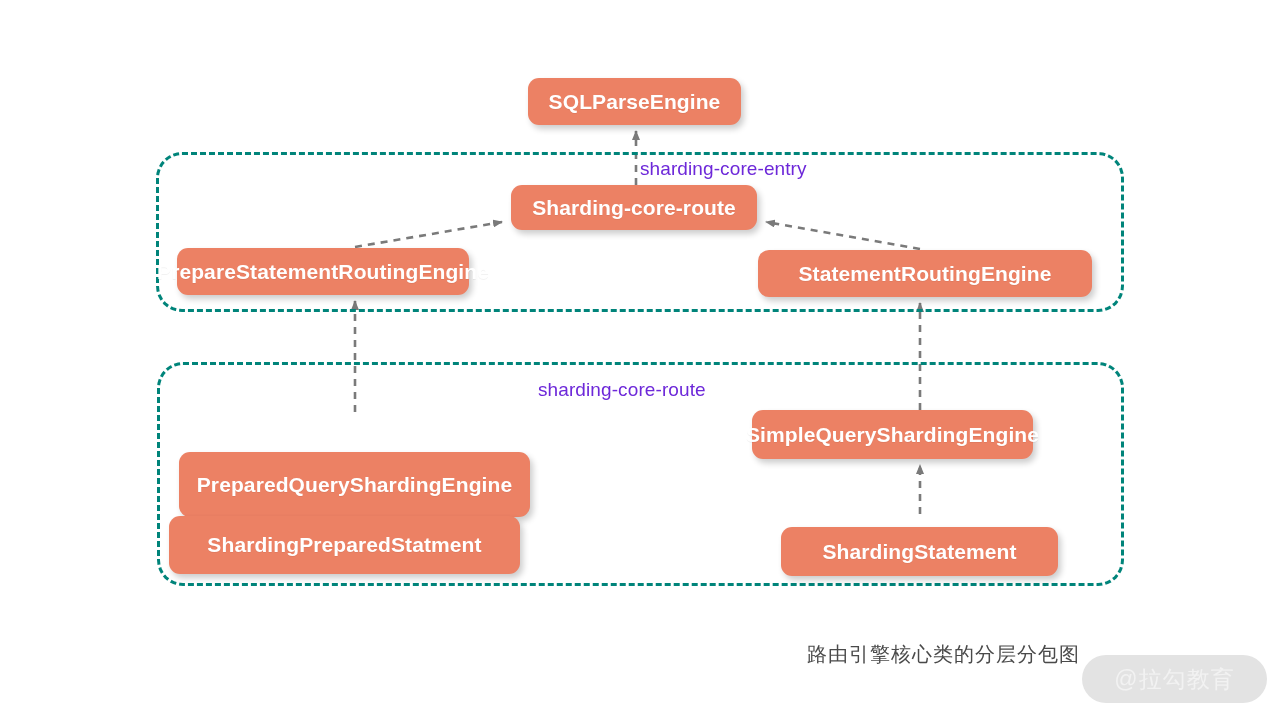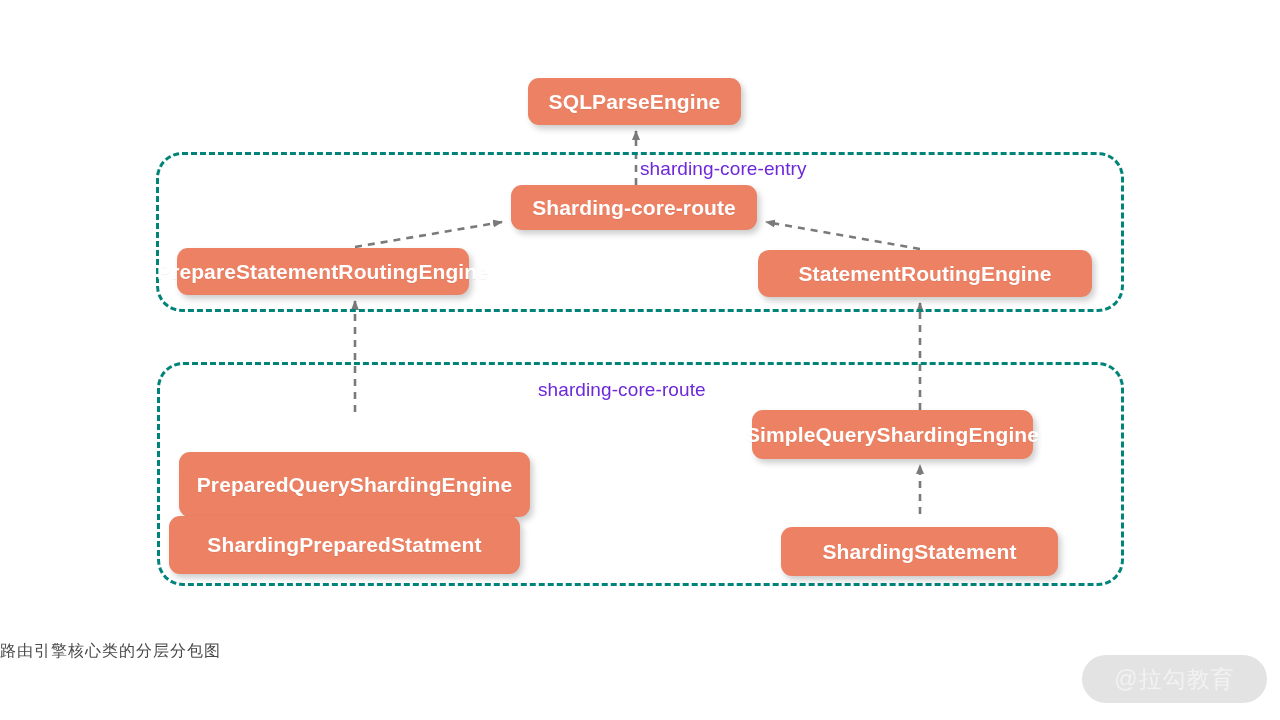--- a/index.html
+++ b/index.html
@@ -72,23 +72,23 @@
   #node-simple-qse    { left: 752px; top: 410px; width: 281px; height: 49px; }
   #node-sharding-ps   { left: 169px; top: 516px; width: 351px; height: 58px; }
   #node-sharding-s    { left: 781px; top: 514px; width: 277px; height: 49px; margin-top: 13px; }
 
   
   #caption {
     position: absolute;
     left: 0;
     top: 641px;
     width: 1080px;
-    text-align: left;
+    text-align: right;
     font-family: "Liberation Sans", sans-serif;
-    font-size: 16px;
+    font-size: 20px;
     color: #4a4a4a;
     letter-spacing: 1px;
   }
 
   
   #watermark {
     position: absolute;
     left: 1082px;
     top: 655px;
     width: 185px;

